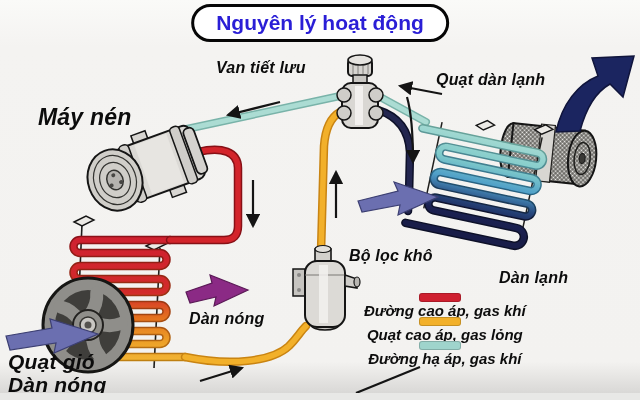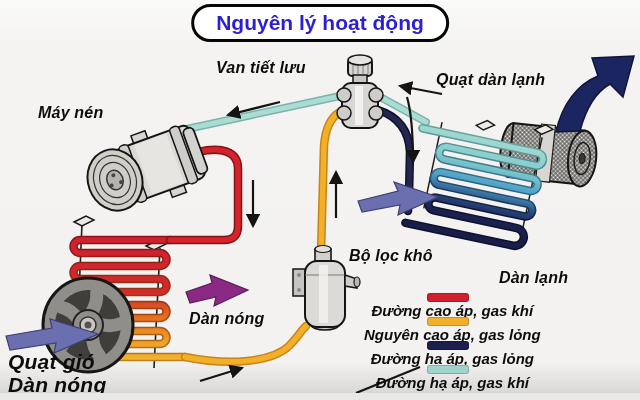--- a/index.html
+++ b/index.html
@@ -190,43 +190,39 @@
       <path d="M253,180 L253,226" marker-end="url(#ah)"></path>
       <path d="M407,97 Q413,118 413,162" marker-end="url(#ah)"></path>
       <path d="M336,218 L336,172" marker-end="url(#ah)"></path>
       <path d="M200,381 L242,368" marker-end="url(#ah)"></path>
       <path d="M356,393 L420,367"></path>
     </g>
   </svg>
 
   <div id="title-pill">Nguyên lý hoạt động</div>
 
-  <div class="lbl" style="left:38px;top:104px;font-size:16px;">Máy nén</div>
+  <div class="lbl" style="left:38px;top:104px;font-size:23px;">Máy nén</div>
   <div class="lbl" style="left:216px;top:59px;text-align:center;">Van tiết lưu</div>
   <div class="lbl" style="left:436px;top:71px;">Quạt dàn lạnh</div>
   <div class="lbl" style="left:499px;top:237px;margin-top:32px;">Dàn lạnh</div>
   <div class="lbl" style="left:349px;top:247px;">Bộ lọc khô</div>
   <div class="lbl" style="left:189px;top:310px;">Dàn nóng</div>
   <div class="lbl" id="lbl-quat-gio" style="left:8px;top:350px;">
     <div>Quạt gió</div>
     <div>Dàn nóng</div>
   </div>
 
   <div id="legend">
     <div class="legend-row">
       <span class="legend-swatch" style="background-color: rgb(207, 32, 48);"></span>
       <span class="legend-label">Đường cao áp, gas khí</span>
     </div>
     <div class="legend-row">
       <span class="legend-swatch" style="background-color: rgb(242, 176, 42);"></span>
-      <span class="legend-label">Nguyên cao áp, gas lỏng</span>
-    </div>
-    <div class="legend-row">
-      <span class="legend-swatch" style="background-color: rgb(27, 31, 78);"></span>
-      <span class="legend-label">Đường hạ áp, gas lỏng</span>
+      <span class="legend-label">Quạt cao áp, gas lỏng</span>
     </div>
     <div class="legend-row">
       <span class="legend-swatch" style="background-color: rgb(159, 212, 204);"></span>
       <span class="legend-label">Đường hạ áp, gas khí</span>
     </div>
   </div>
 
 </div>
 
 </body></html>

